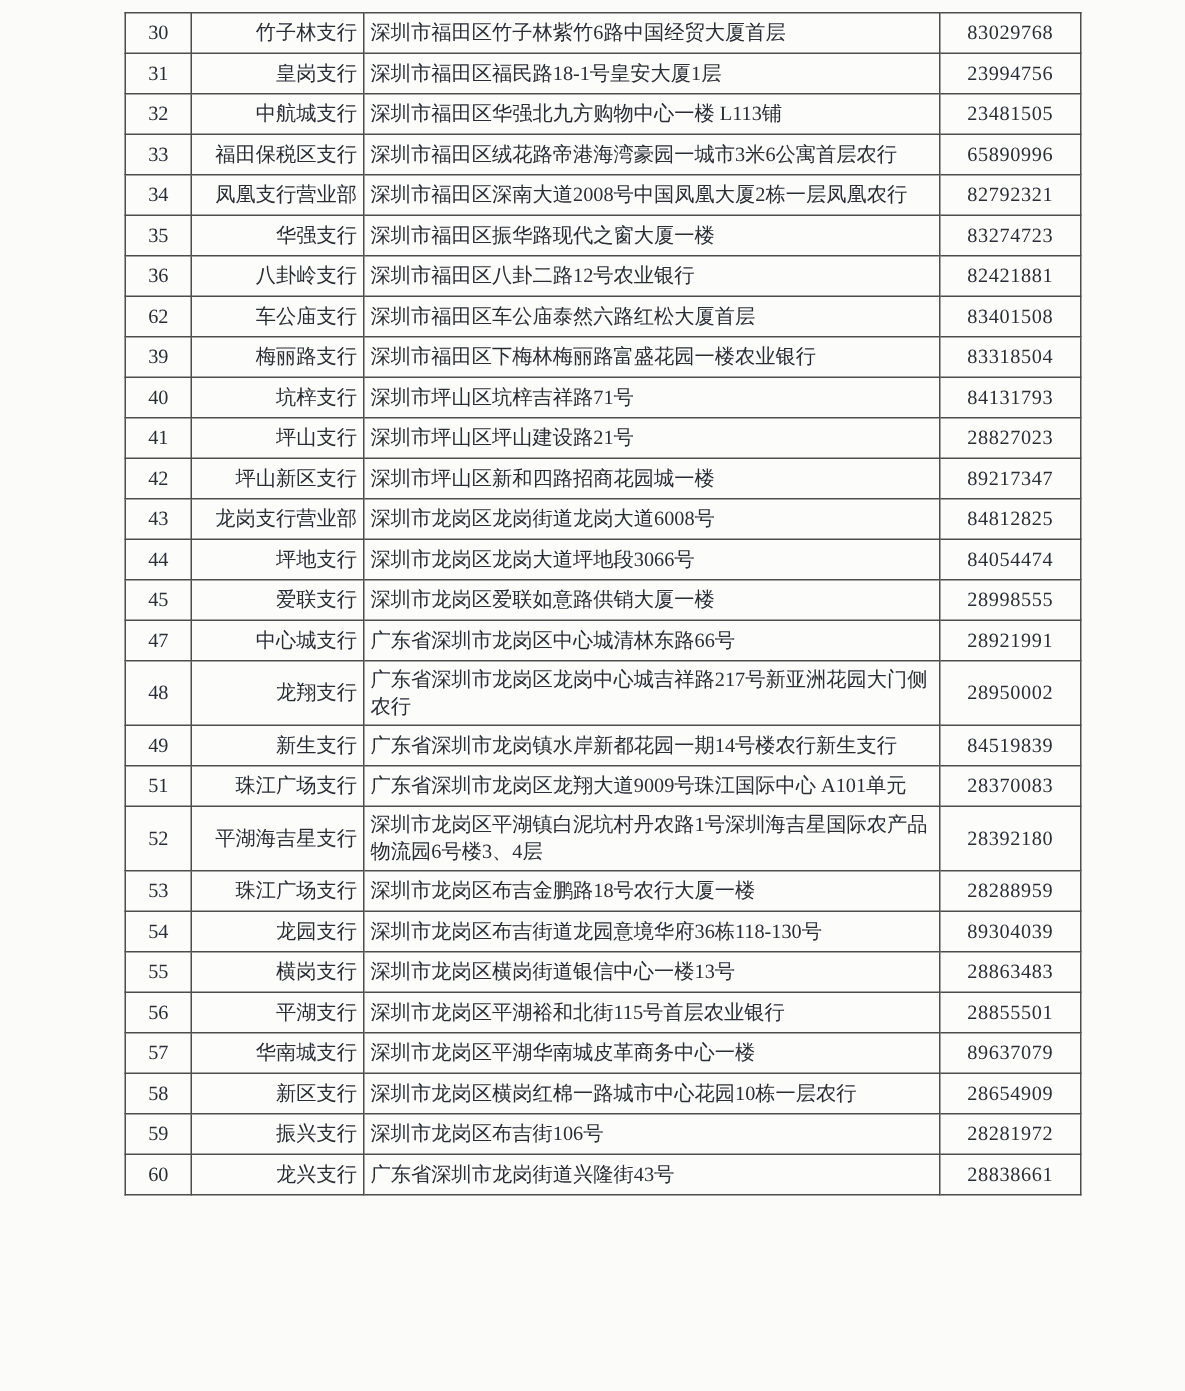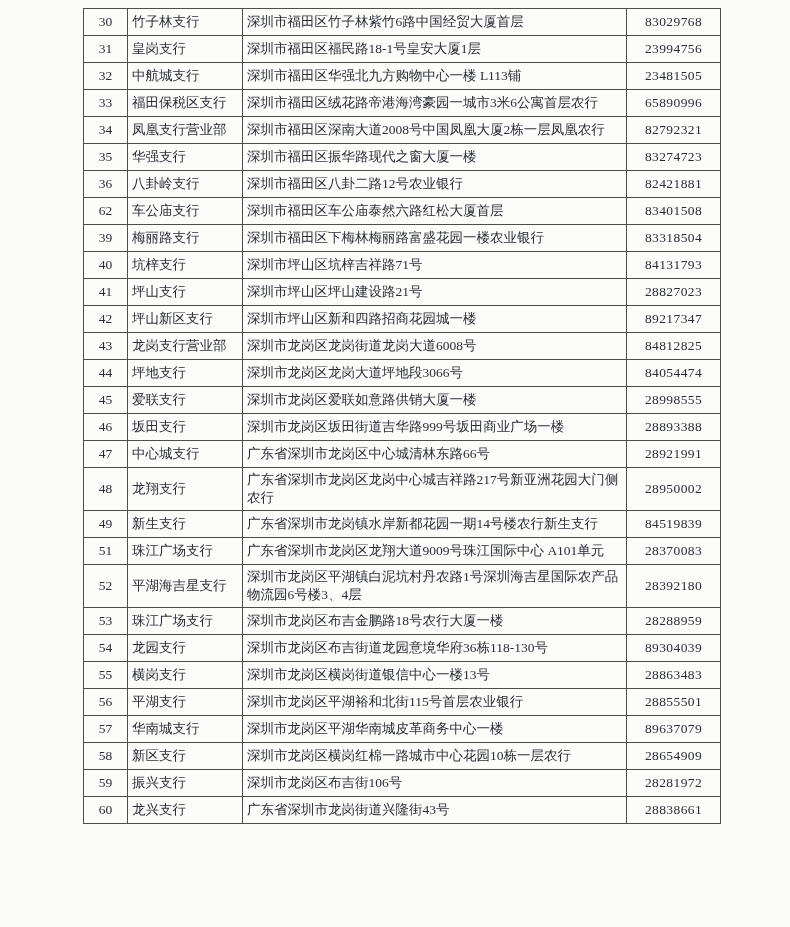--- a/index.html
+++ b/index.html
@@ -34,21 +34,21 @@
     vertical-align: middle;
     overflow: hidden;
     word-break: break-all;
   }
   tr.branch-row { height: 27px; margin-top: 15px; }
   td.c-no {
     text-align: center;
     font-size: 14px;
   }
   td.c-name {
-    text-align: left;
+    text-align: right;
     padding-left: 7px;
   }
   td.c-addr {
     text-align: left;
     padding-left: 4px;
     padding-right: 6px;
   }
   td.c-phone {
     text-align: center;
     font-size: 14px;
@@ -151,26 +151,20 @@
     <td class="c-addr">深圳市龙岗区龙岗大道坪地段3066号</td>
     <td class="c-phone">84054474</td>
   </tr>
         <tr class="branch-row">
     <td class="c-no">45</td>
     <td class="c-name">爱联支行</td>
     <td class="c-addr">深圳市龙岗区爱联如意路供销大厦一楼</td>
     <td class="c-phone">28998555</td>
   </tr>
         <tr class="branch-row">
-    <td class="c-no">46</td>
-    <td class="c-name">坂田支行</td>
-    <td class="c-addr">深圳市龙岗区坂田街道吉华路999号坂田商业广场一楼</td>
-    <td class="c-phone">28893388</td>
-  </tr>
-        <tr class="branch-row">
     <td class="c-no">47</td>
     <td class="c-name">中心城支行</td>
     <td class="c-addr">广东省深圳市龙岗区中心城清林东路66号</td>
     <td class="c-phone">28921991</td>
   </tr>
         <tr class="branch-row">
     <td class="c-no">48</td>
     <td class="c-name">龙翔支行</td>
     <td class="c-addr">广东省深圳市龙岗区龙岗中心城吉祥路217号新亚洲花园大门侧农行</td>
     <td class="c-phone">28950002</td>

